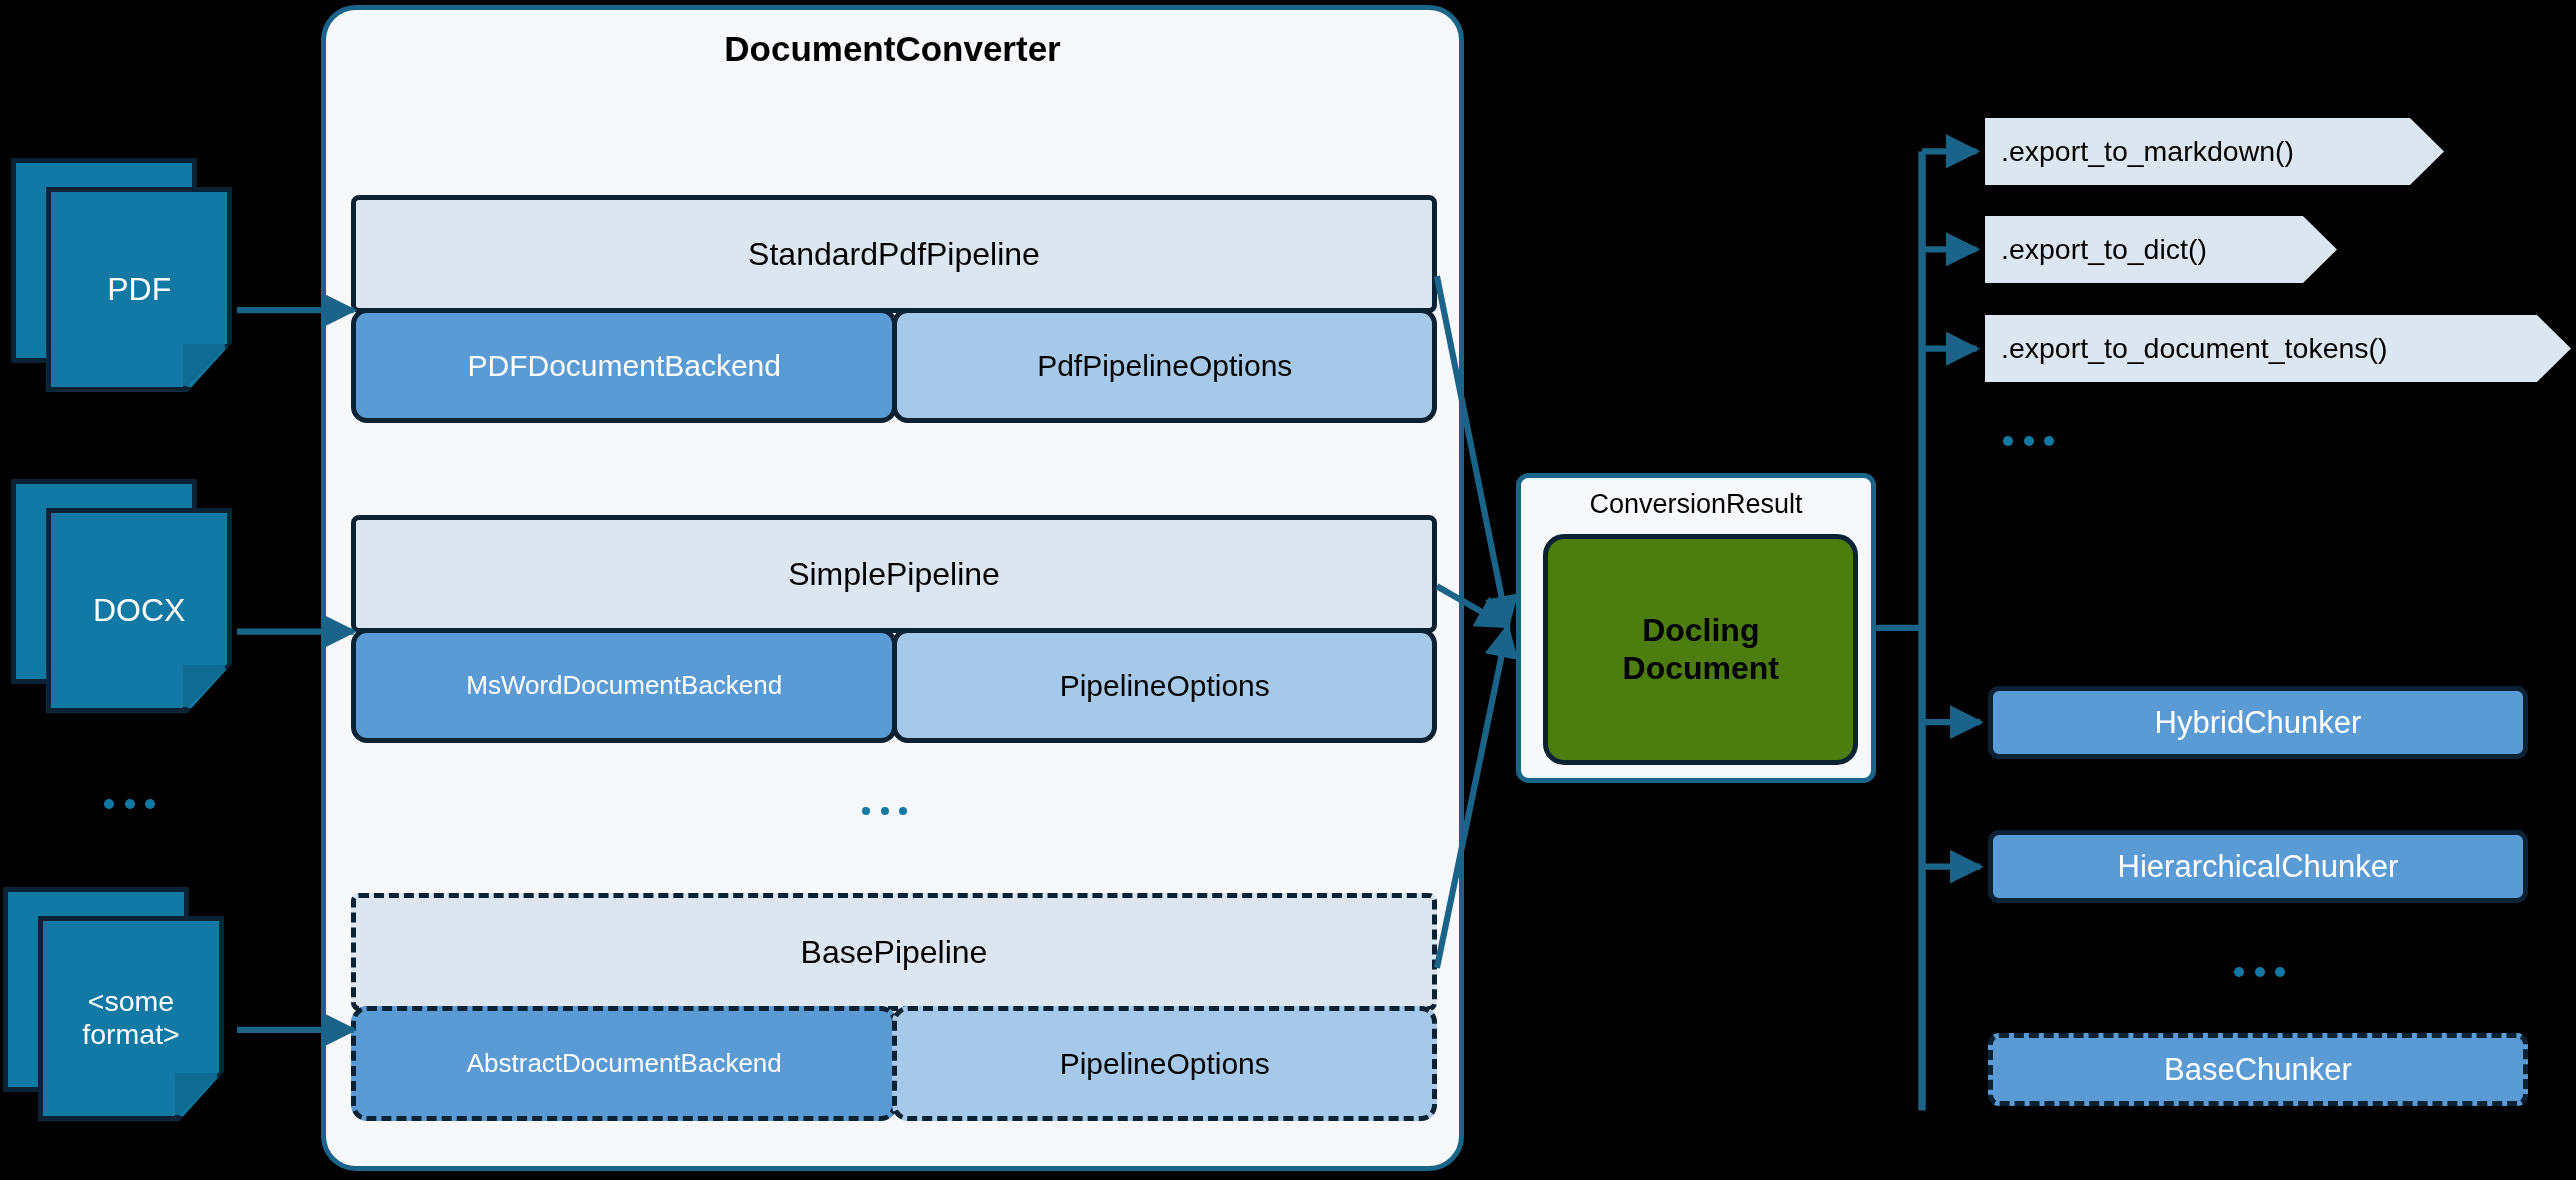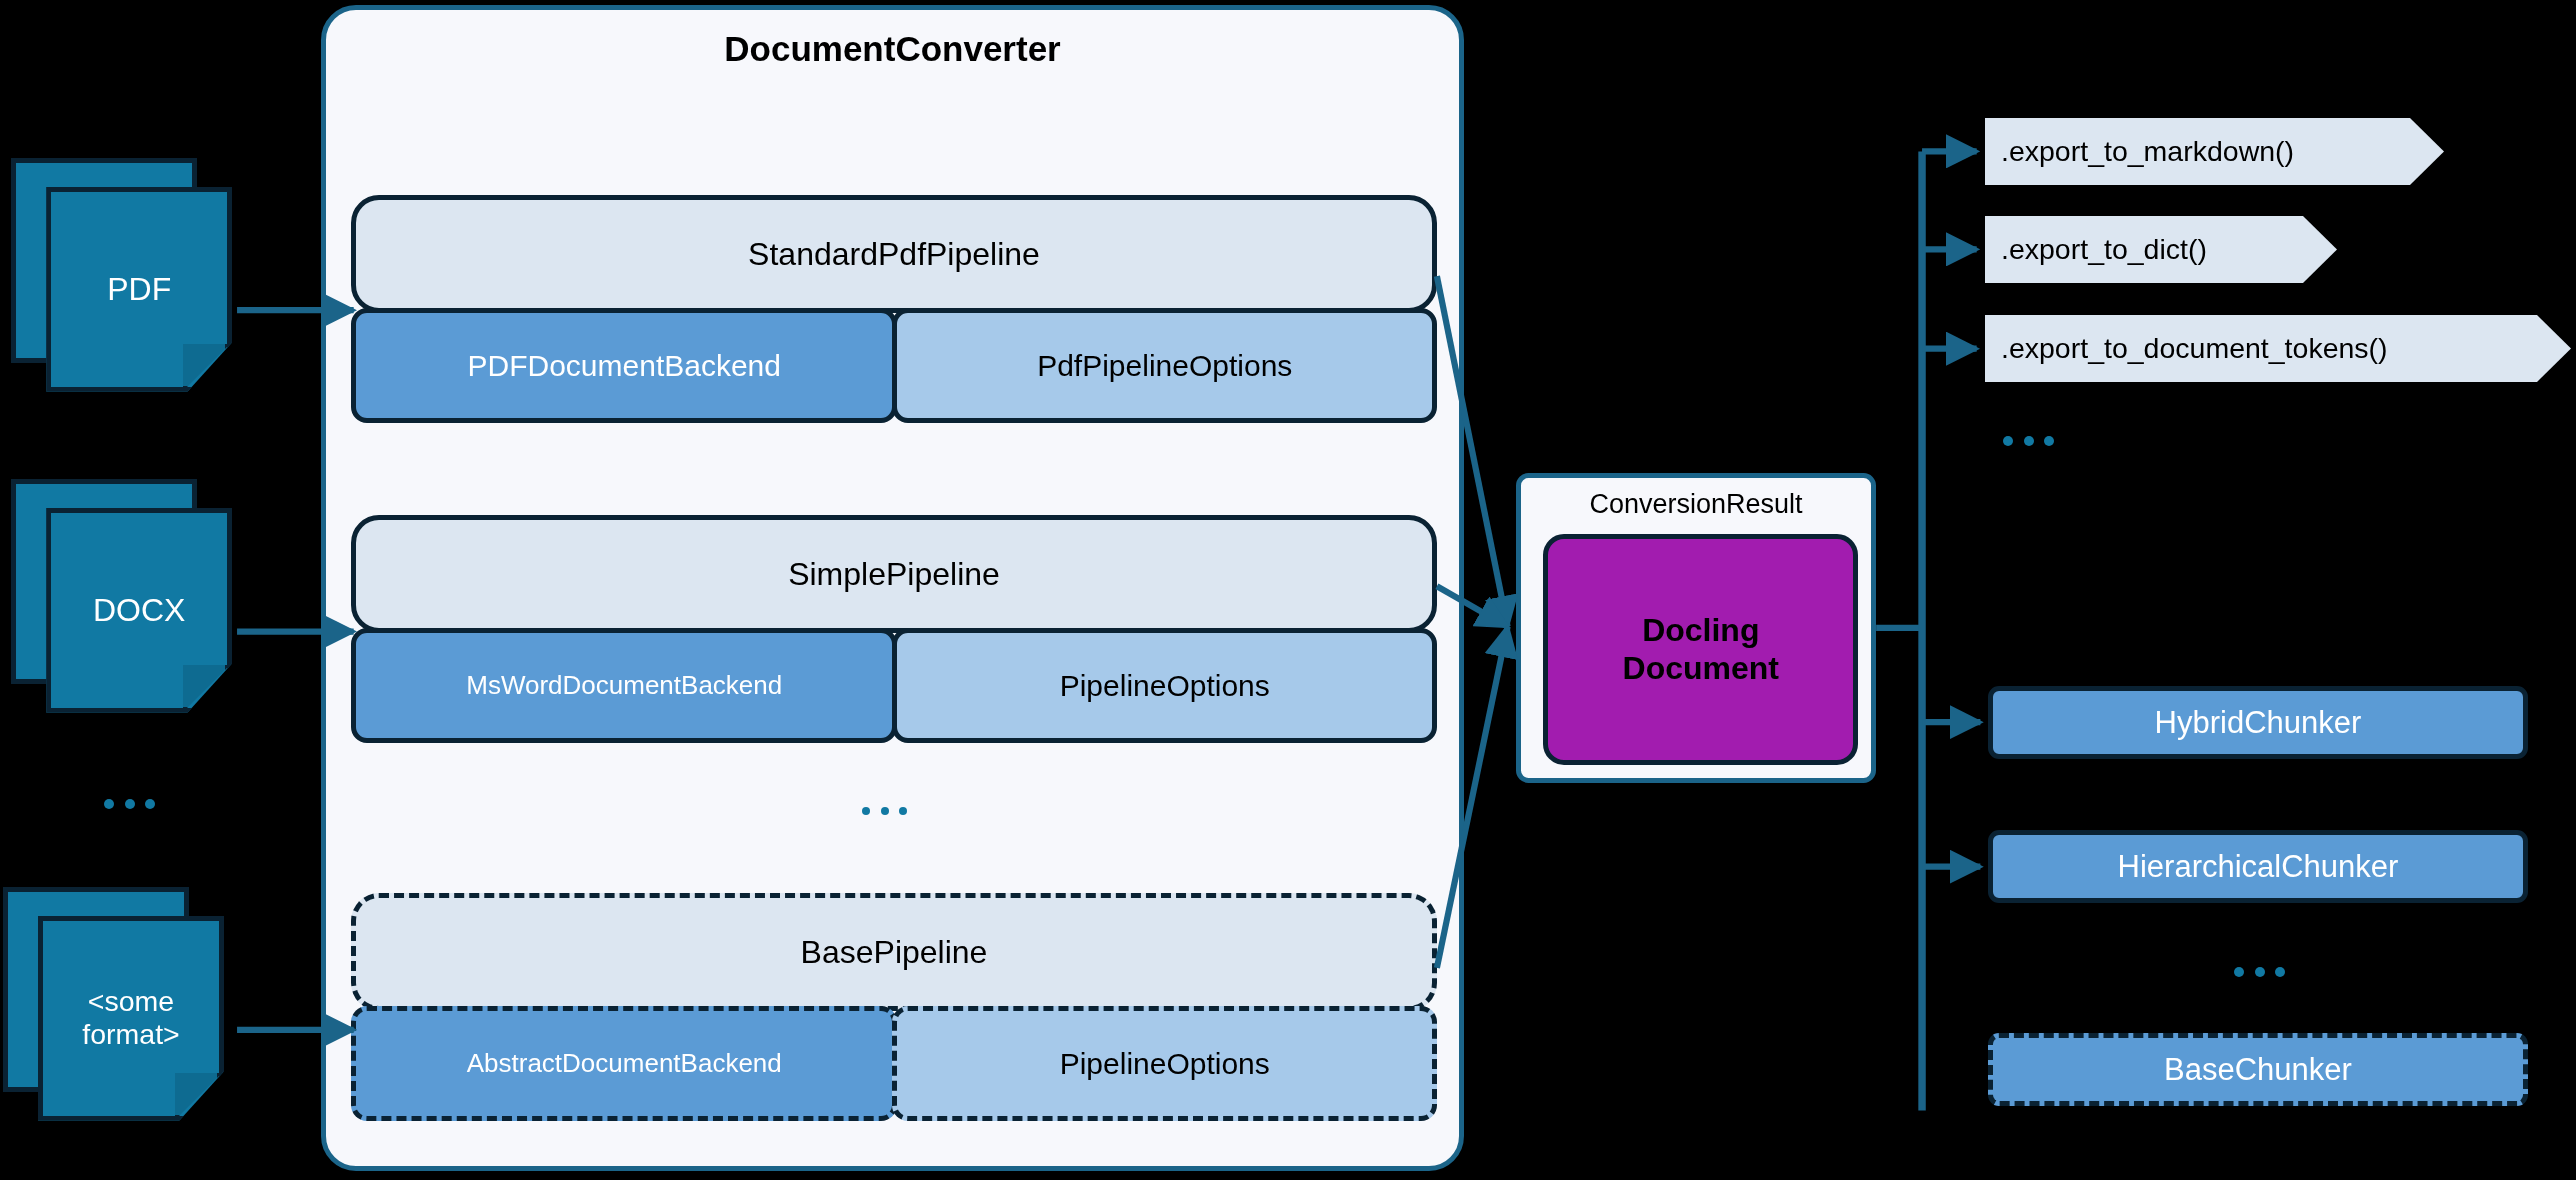--- a/index.html
+++ b/index.html
@@ -85,21 +85,21 @@
     color: #000000;
   }
 
   
   .pipeline-group { position: absolute; left: 351px; width: 1086px; }
   .pl-header {
     position: relative;
     height: 118px;
     background: #DCE6F1;
     border: 5px solid #0A2233;
-    border-radius: 28px;
+    border-radius: 8px;
     box-sizing: border-box;
     display: flex;
     align-items: center;
     justify-content: center;
     font-size: 32px;
     color: #000000;
   }
   .pl-row { position: relative; display: flex; margin-top: -5px; }
   .pl-cell {
     height: 115px;
@@ -142,21 +142,21 @@
     left: 0; top: 11.2px;
     width: 100%;
     text-align: center;
     font-size: 27px;
     color: #000000;
   }
   #docling-doc {
     position: absolute;
     left: 22.3px; top: 56px;
     width: 315px; height: 231px;
-    background: #a21caf;
+    background: #4d7c0f;
     border: 5px solid #0A2233;
     border-radius: 21px;
     box-sizing: border-box;
     display: flex;
     align-items: center;
     justify-content: center;
     text-align: center;
     font-size: 32px;
     font-weight: bold;
     line-height: 1.18;

